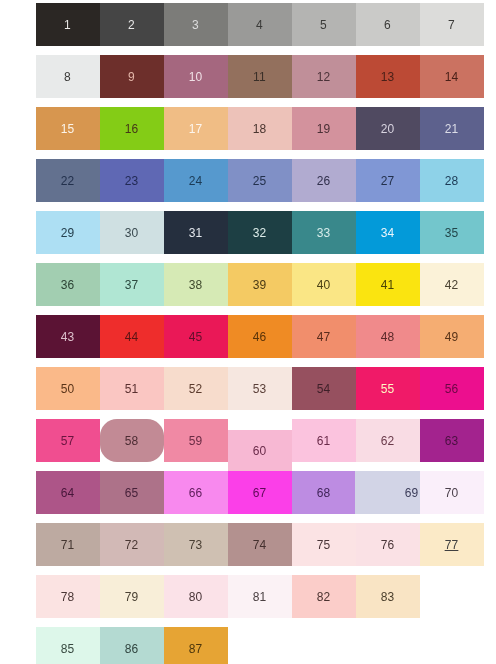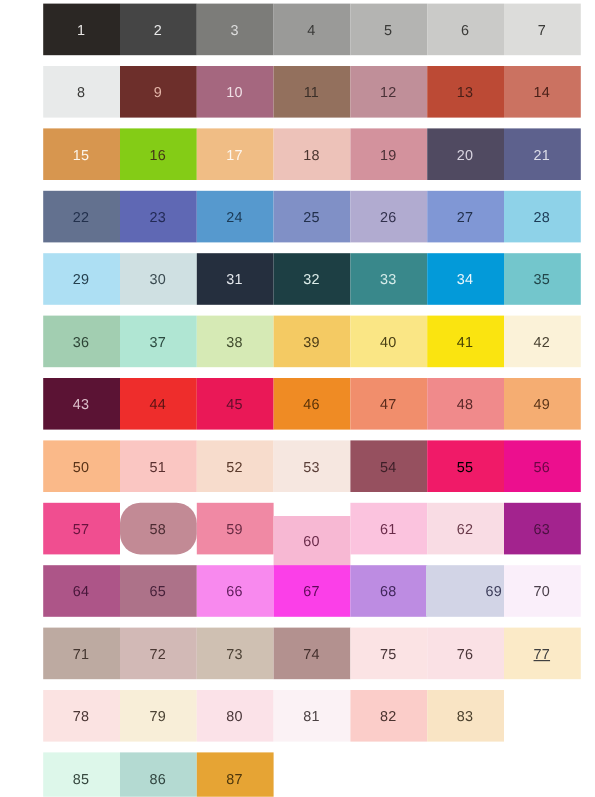--- a/index.html
+++ b/index.html
@@ -346,21 +346,21 @@
           <span class="swatch-label" style="color: rgb(90, 63, 56);">53</span>
         </div>
       </div>
       <div class="swatch-cell">
         <div class="swatch-inner" style="background: rgb(150, 80, 95);">
           <span class="swatch-label" style="color: rgb(61, 31, 40);">54</span>
         </div>
       </div>
       <div class="swatch-cell">
         <div class="swatch-inner" style="background: rgb(240, 26, 104);">
-          <span class="swatch-label" style="color: #000000;">55</span>
+          <span class="swatch-label" style="color: #fef9c3;">55</span>
         </div>
       </div>
       <div class="swatch-cell">
         <div class="swatch-inner" style="background: rgb(236, 15, 142);">
           <span class="swatch-label" style="color: rgb(106, 7, 68);">56</span>
         </div>
       </div>
     </div>
     <div class="swatch-row">
       <div class="swatch-cell">

